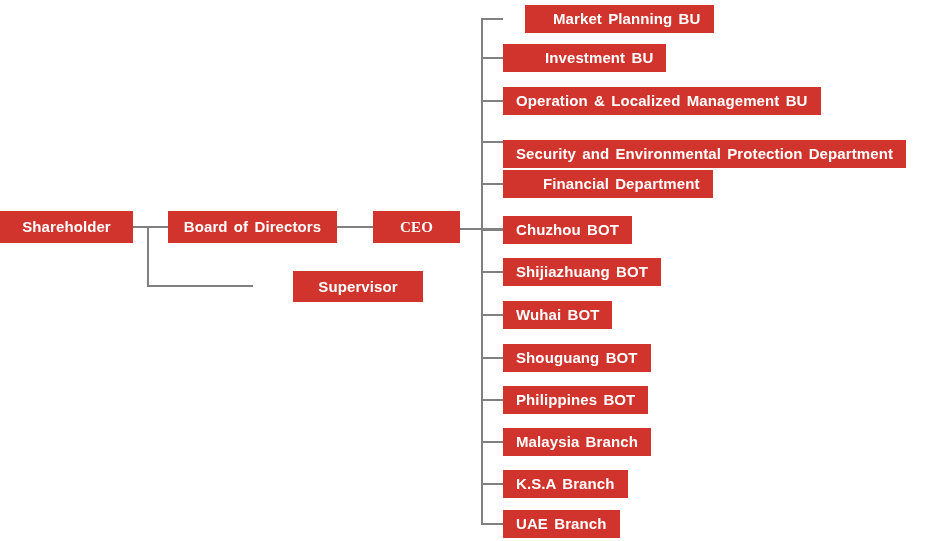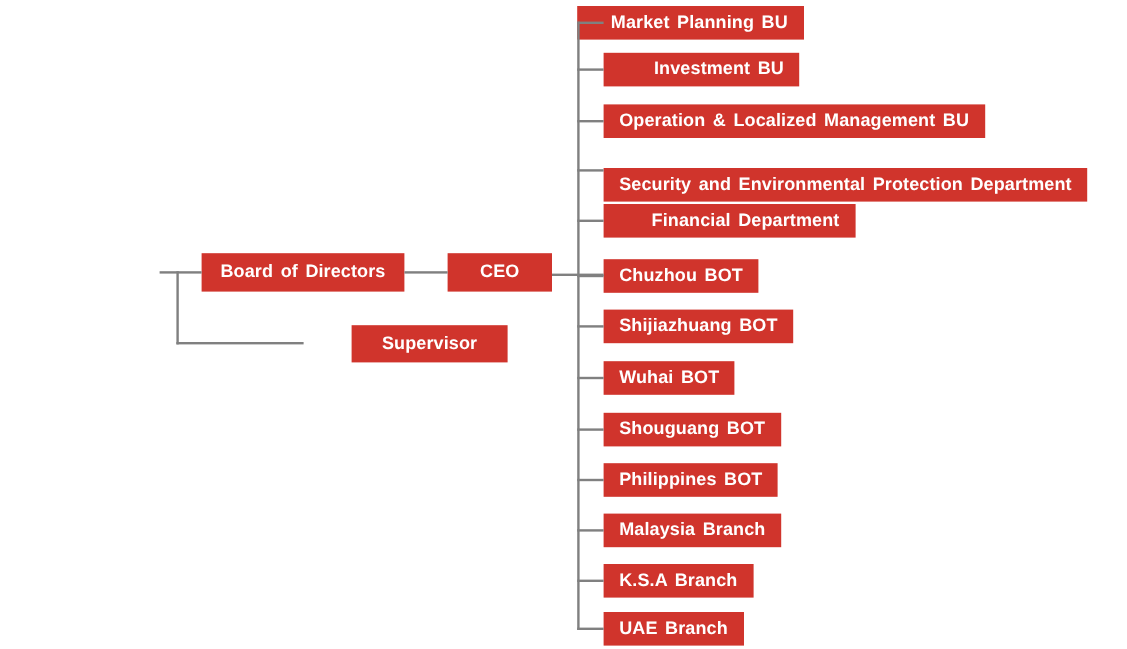--- a/index.html
+++ b/index.html
@@ -33,28 +33,29 @@
     height:28px;line-height:28px;
     padding:0 13px;text-align:left;
   }
   .line{position:absolute;background:var(--line-color);}
 </style>
 </head>
 <body>
 
 <div class="canvas">
 
+  <div class="node main" style="left:0px;top:211px;width:133px;">Shareholder</div>
 
   <div class="node main" style="left:168px;top:211px;width:169px;">Board of Directors</div>
 
-  <div class="node main" style="left:373px;top:211px;width:87px;">CEO</div>
+  <div class="node main" style="left:373px;top:211px;width:87px;font-family:Liberation Serif, serif;">CEO</div>
 
   <div class="node main" style="left:253px;top:271px;width:130px;height:31px;line-height:31px;margin-left:40px;">Supervisor</div>
 
-  <div class="node child" style="left:481px;top:5px;padding-left:28px;">Market Planning BU</div>
+  <div class="node child" style="left:525px;top:5px;padding-left:28px;">Market Planning BU</div>
   <div class="node child" style="left:503px;top:44px;padding-left:42px;">Investment BU</div>
   <div class="node child" style="left:503px;top:87px;">Operation &amp; Localized Management BU</div>
   <div class="node child" style="left:503px;top:128px;margin-top:12px;">Security and Environmental Protection Department</div>
   <div class="node child" style="left:503px;top:170px;padding-left:40px;">Financial Department</div>
   <div class="node child" style="left:503px;top:216px;">Chuzhou BOT</div>
   <div class="node child" style="left:503px;top:258px;">Shijiazhuang BOT</div>
   <div class="node child" style="left:503px;top:301px;">Wuhai BOT</div>
   <div class="node child" style="left:503px;top:344px;">Shouguang BOT</div>
   <div class="node child" style="left:503px;top:386px;text-align:center;">Philippines BOT</div>
   <div class="node child" style="left:503px;top:428px;">Malaysia Branch</div>

